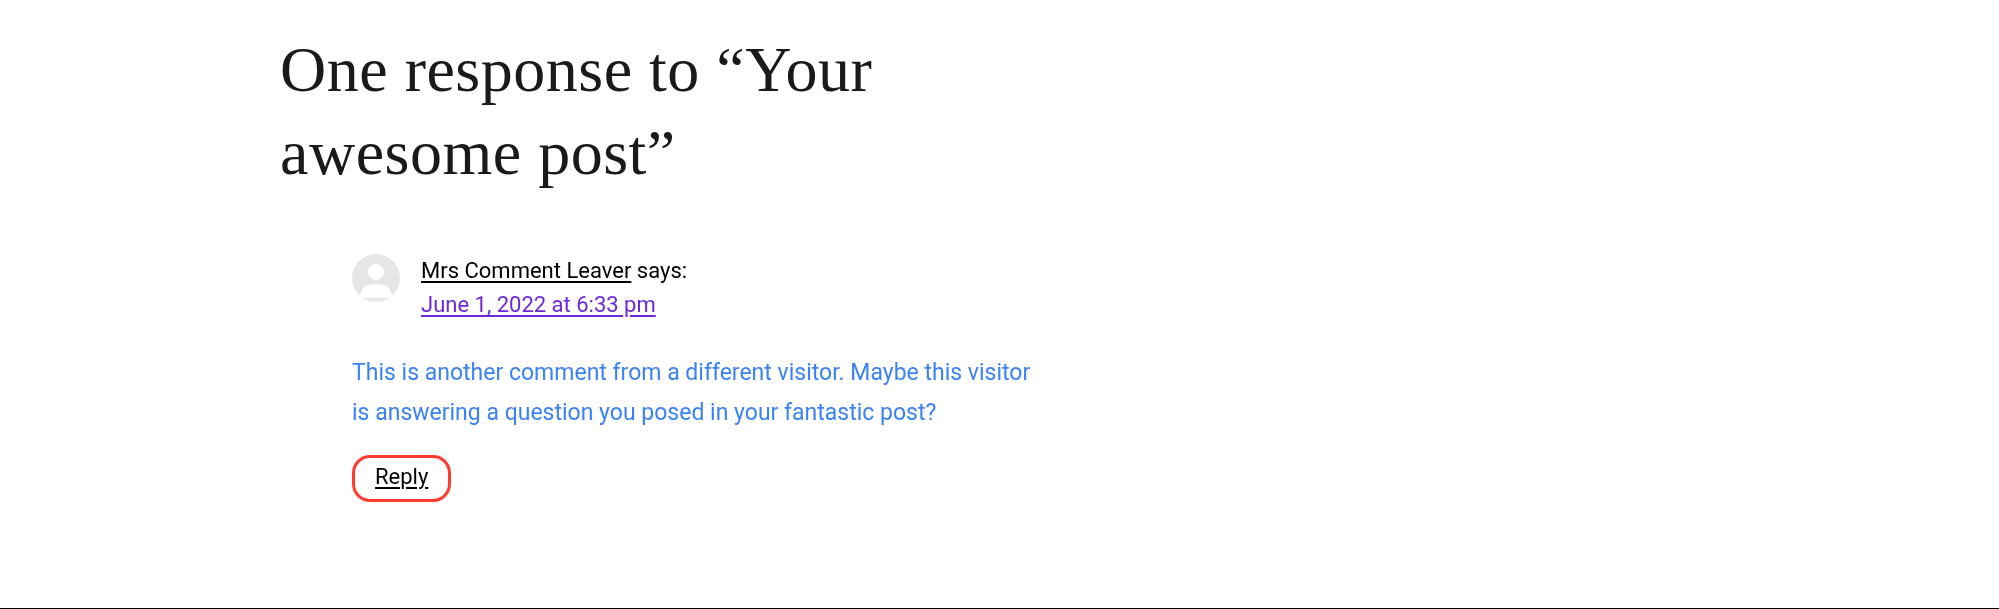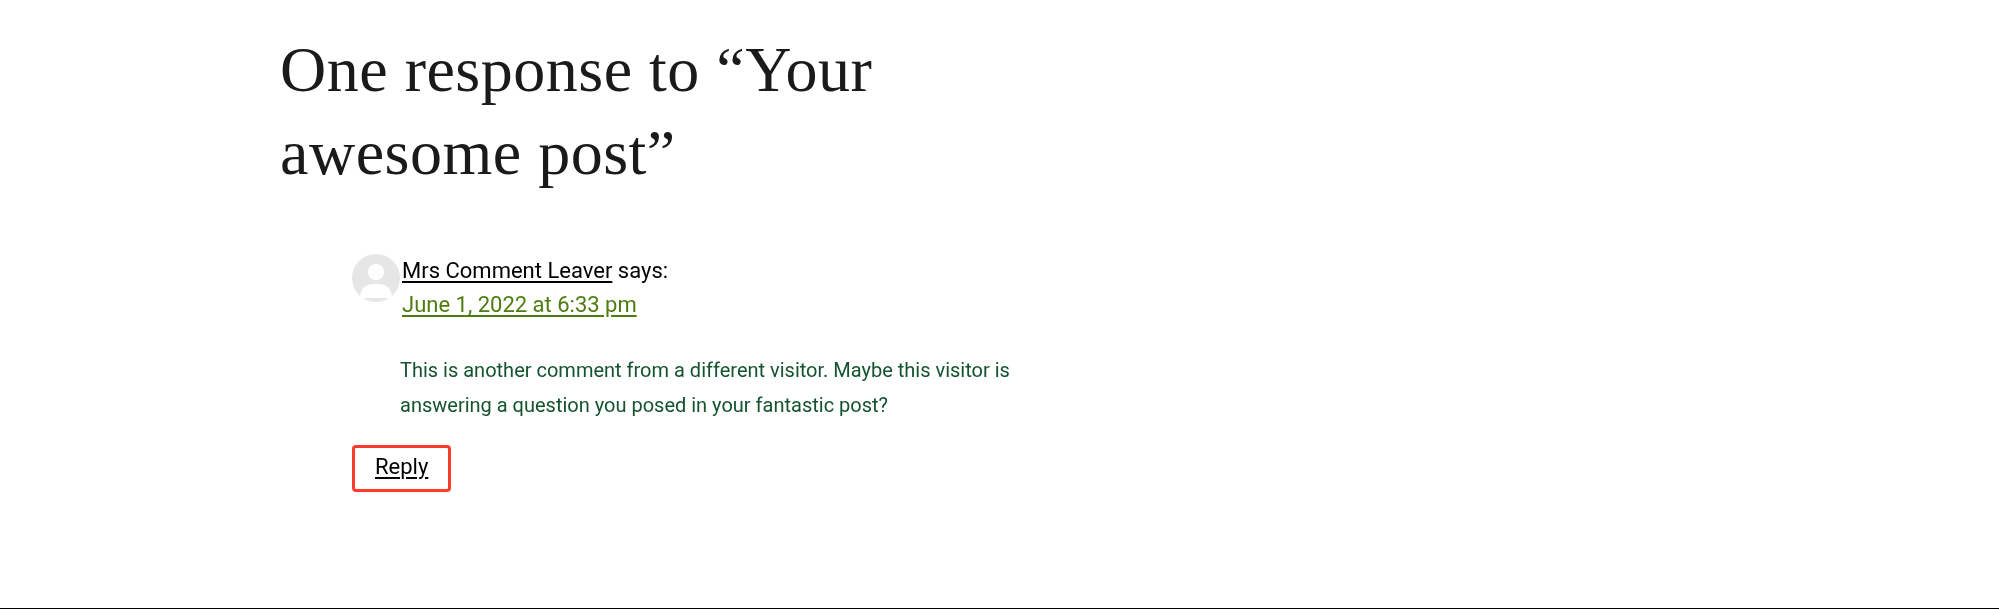--- a/index.html
+++ b/index.html
@@ -28,21 +28,21 @@
       color: #1a1a1a;
       letter-spacing: 0.5px;
     }
     .comment-block {
       margin-top: 60px;
       margin-left: 72px;
     }
     .comment-header {
       display: flex;
       align-items: flex-start;
-      gap: 2px;
+      gap: 21px;
     }
     .avatar {
       width: 48px;
       height: 48px;
       flex-shrink: 0;
     }
     .avatar svg {
       width: 48px;
       height: 48px;
     }
@@ -53,39 +53,38 @@
     }
     .author-link {
       color: #000;
       text-decoration: underline;
       text-underline-offset: 3px;
     }
     .says {
       color: #000;
     }
     .timestamp-link {
-      color: #4d7c0f;
+      color: #6d28d9;
       text-underline-offset: 3px;
       display: inline-block;
     }
     .comment-body {
       margin-top: 30px;
-      font-size: 20px;
+      font-size: 23px;
       line-height: 1.75;
-      color: #14532d;
+      color: #3b82f6;
       max-width: 700px;
-      margin-left: 48px;
     }
     .reply-wrapper {
       margin-top: 22px;
     }
     .reply-highlight {
       display: inline-block;
       border: 3px solid #ff3b30;
-      border-radius: 4px;
+      border-radius: 18px;
       padding: 6px 20px 10px 20px;
     }
     .reply-link {
       color: #000;
       text-decoration: underline;
       text-underline-offset: 3px;
       font-size: 22px;
     }
     .bottom-rule {
       position: absolute;

